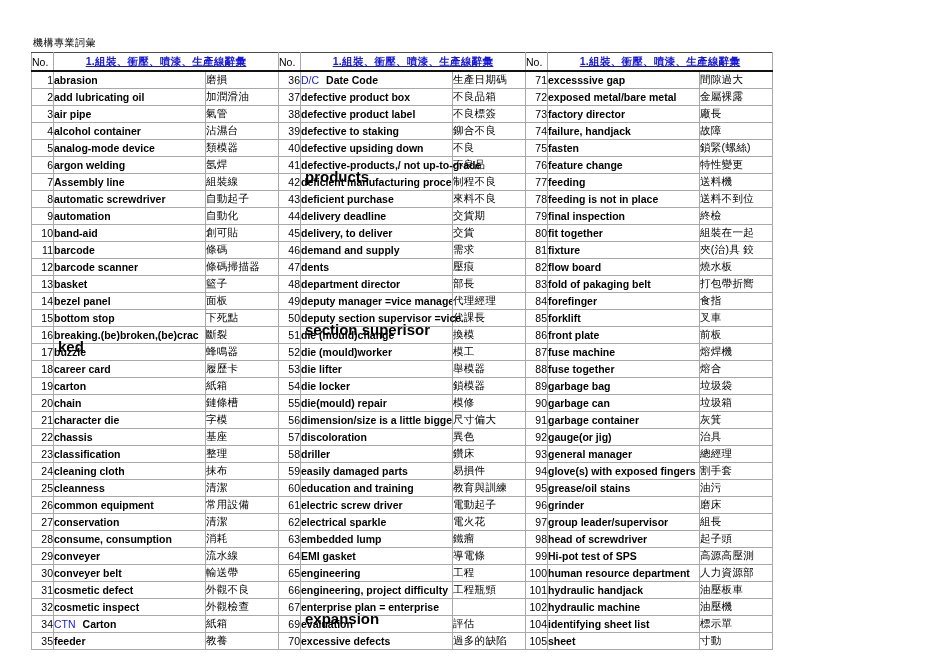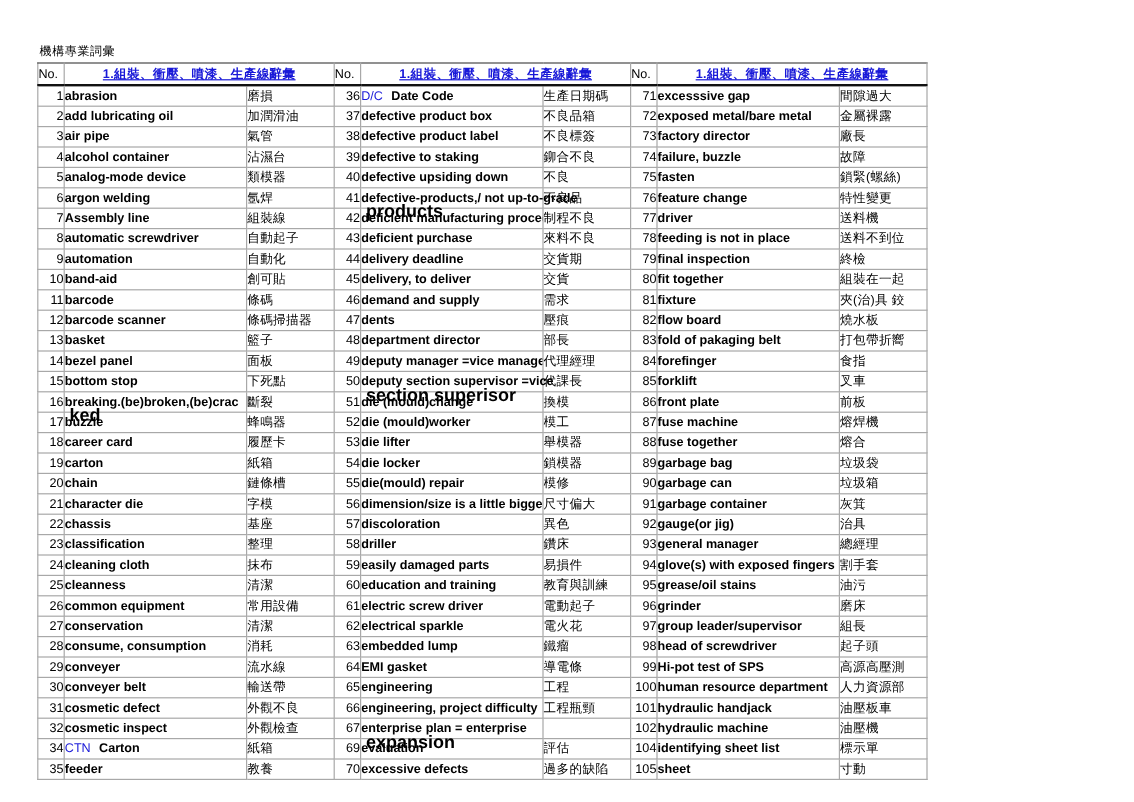--- a/index.html
+++ b/index.html
@@ -214,21 +214,21 @@
             <td class="zh grp-end">廠長</td>
           </tr>
           <tr>
             <td class="num grp-start">4</td>
             <td class="en"><span class="term wide">alcohol container</span></td>
             <td class="zh">沾濕台</td>
             <td class="num grp-start">39</td>
             <td class="en"><span class="term wide">defective to staking</span></td>
             <td class="zh">鉚合不良</td>
             <td class="num grp-start">74</td>
-            <td class="en"><span class="term wide">failure, buzzle</span></td>
+            <td class="en"><span class="term wide">failure, handjack</span></td>
             <td class="zh grp-end">故障</td>
           </tr>
           <tr>
             <td class="num grp-start">5</td>
             <td class="en"><span class="term wide">analog-mode device</span></td>
             <td class="zh">類模器</td>
             <td class="num grp-start">40</td>
             <td class="en"><span class="term wide">defective upsiding down</span></td>
             <td class="zh">不良</td>
             <td class="num grp-start">75</td>
@@ -247,21 +247,21 @@
             <td class="zh grp-end">特性變更</td>
           </tr>
           <tr>
             <td class="num grp-start">7</td>
             <td class="en"><span class="term wide">Assembly line</span></td>
             <td class="zh">組裝線</td>
             <td class="num grp-start">42</td>
             <td class="en"><span class="term wide">deficient manufacturing procedure</span></td>
             <td class="zh">制程不良</td>
             <td class="num grp-start">77</td>
-            <td class="en"><span class="term wide">driver</span></td>
+            <td class="en"><span class="term wide">feeding</span></td>
             <td class="zh grp-end">送料機</td>
           </tr>
           <tr>
             <td class="num grp-start">8</td>
             <td class="en"><span class="term wide">automatic screwdriver</span></td>
             <td class="zh">自動起子</td>
             <td class="num grp-start">43</td>
             <td class="en"><span class="term wide">deficient purchase</span></td>
             <td class="zh">來料不良</td>
             <td class="num grp-start">78</td>

